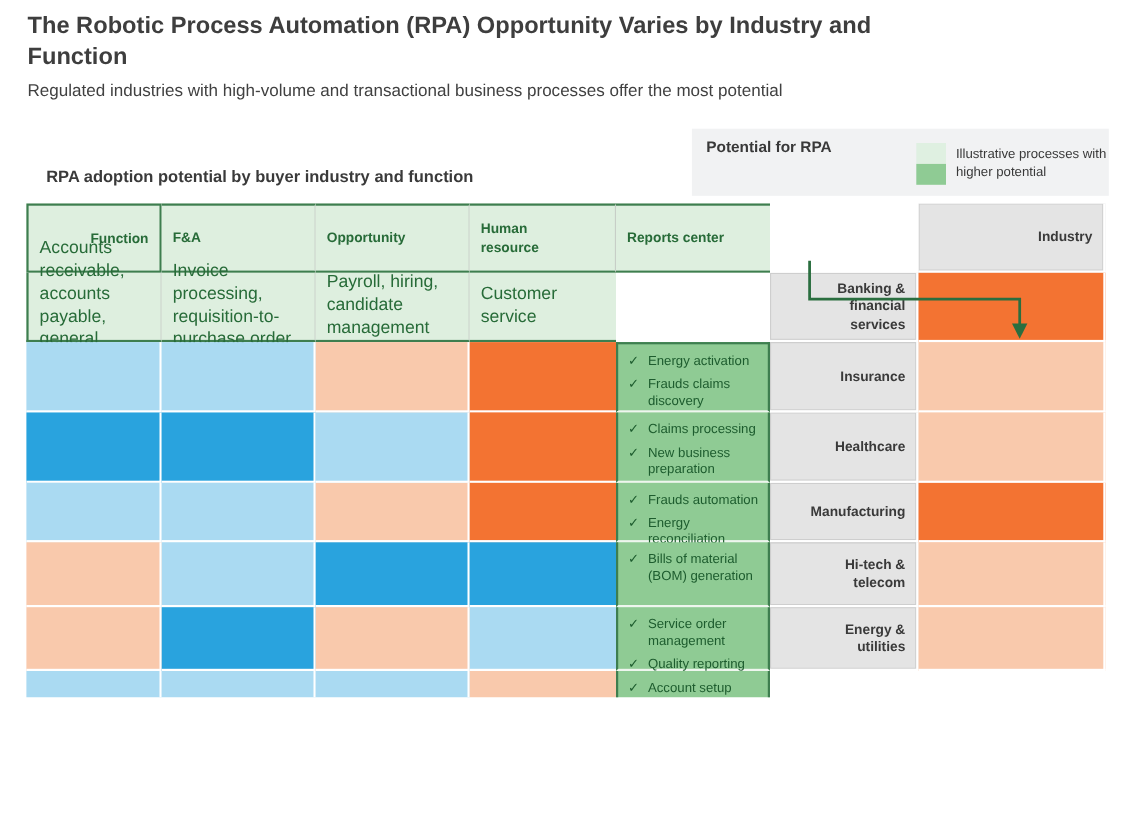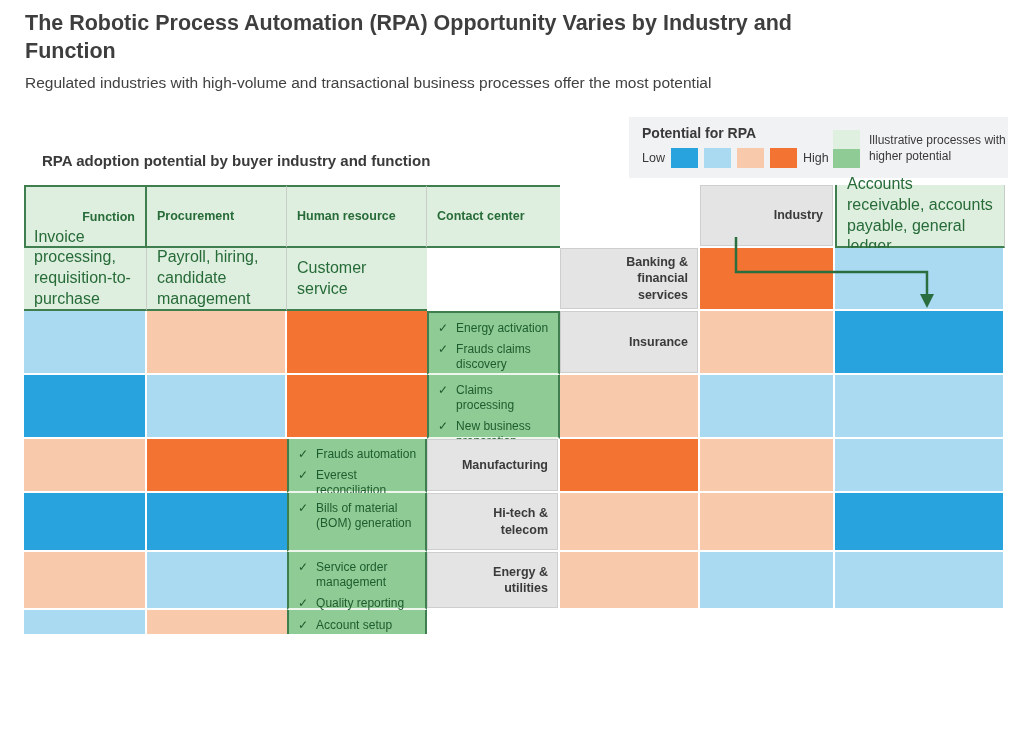--- a/index.html
+++ b/index.html
@@ -71,46 +71,37 @@
 </head>
 <body>
 
 <div class="page">
 
   <h1 class="title">The Robotic Process Automation (RPA) Opportunity Varies by Industry and Function</h1>
   <p class="subtitle">Regulated industries with high-volume and transactional business processes offer the most potential</p>
 
   <div class="legend">
     <div class="legend-title">Potential for RPA</div>
-    <div class="legend-row">
-      <span>Low</span>
-      <span id="scale-swatches">
-          <span class="sw" style="background: rgb(41, 163, 222);"></span>
-          <span class="sw" style="background: rgb(170, 218, 242);"></span>
-          <span class="sw" style="background: rgb(249, 201, 172);"></span>
-          <span class="sw" style="background: rgb(243, 115, 50);"></span>
-        </span>
-      <span>High</span>
-    </div>
     <div class="legend-illus">
       <span id="illus-swatches">
           <span class="sw2" style="background: rgb(223, 240, 225);"></span>
           <span class="sw2" style="background: rgb(143, 203, 148);"></span>
         </span>
       <span class="illus-label">Illustrative processes with higher potential</span>
     </div>
   </div>
 
   <div class="caption">RPA adoption potential by buyer industry and function</div>
 
   <div id="matrix">
       <div class="cell fn">Function</div>
-      <div class="cell hband">Procurement</div>
+      <div class="cell hband">F&amp;A</div>
+      <div class="cell hband">Opportunity</div>
       <div class="cell hband">Human resource</div>
-      <div class="cell hband hband-last">Contact center</div>
+      <div class="cell hband hband-last">Reports center</div>
       <div class="cell blank"></div>
       <div class="cell lab">Industry</div>
       <div class="cell dband dband-first">Accounts receivable, accounts payable, general ledger</div>
       <div class="cell dband">Invoice processing, requisition-to-purchase order</div>
       <div class="cell dband">Payroll, hiring, candidate management</div>
       <div class="cell dband dband-last">Customer service</div>
       <div class="cell blank"></div>
       <div class="cell lab">Banking &amp; financial services</div>
       <div class="cell dat" style="background: rgb(243, 115, 50);"></div>
       <div class="cell dat" style="background: rgb(170, 218, 242);"></div>
@@ -136,33 +127,34 @@
       <div class="cell chk">
         <div class="pitem">
           <span class="tick">✓</span>
           <span>Claims processing</span>
         </div>
         <div class="pitem">
           <span class="tick">✓</span>
           <span>New business preparation</span>
         </div>
       </div>
+      <div class="cell lab">Healthcare</div>
       <div class="cell dat" style="background: rgb(249, 201, 172);"></div>
       <div class="cell dat" style="background: rgb(170, 218, 242);"></div>
       <div class="cell dat" style="background: rgb(170, 218, 242);"></div>
       <div class="cell dat" style="background: rgb(249, 201, 172);"></div>
       <div class="cell dat dat-last" style="background: rgb(243, 115, 50);"></div>
       <div class="cell chk">
         <div class="pitem">
           <span class="tick">✓</span>
           <span>Frauds automation</span>
         </div>
         <div class="pitem">
           <span class="tick">✓</span>
-          <span>Everest reconciliation</span>
+          <span>Energy reconciliation</span>
         </div>
       </div>
       <div class="cell lab">Manufacturing</div>
       <div class="cell dat" style="background: rgb(243, 115, 50);"></div>
       <div class="cell dat" style="background: rgb(249, 201, 172);"></div>
       <div class="cell dat" style="background: rgb(170, 218, 242);"></div>
       <div class="cell dat" style="background: rgb(41, 163, 222);"></div>
       <div class="cell dat dat-last" style="background: rgb(41, 163, 222);"></div>
       <div class="cell chk">
         <div class="pitem">

